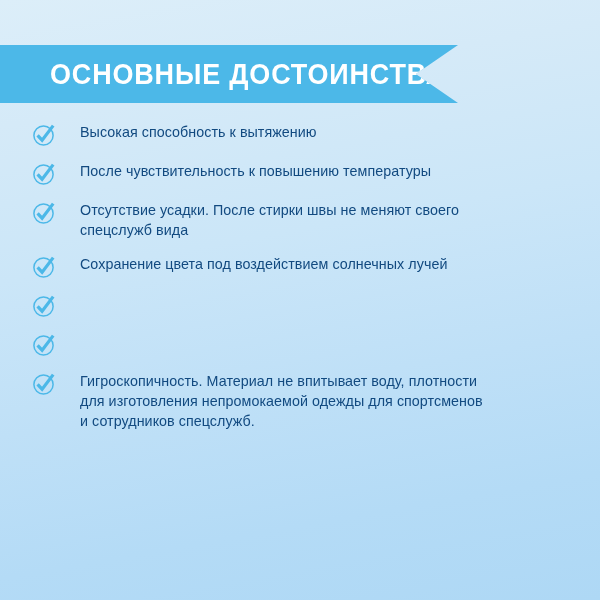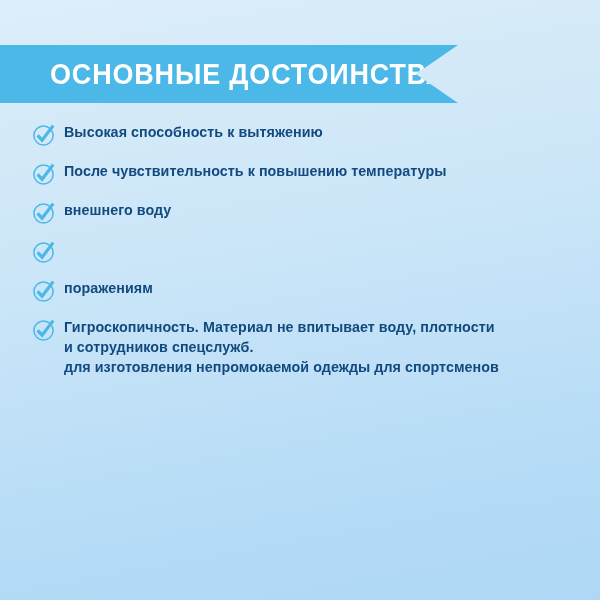--- a/index.html
+++ b/index.html
@@ -84,25 +84,26 @@
   .check-icon svg {
     display: block;
     width: 24px;
     height: 24px;
     overflow: visible;
   }
 
   .benefit-text {
     color: #124a80;
     font-size: 14.3px;
-    font-weight: bold;
+    font-weight: normal;
     line-height: 20px;
     letter-spacing: 0.05px;
     padding-top: 2px;
     max-width: 530px;
+    margin-left: 16px;
   }
   .benefit-text .ln {
     display: block;
     white-space: nowrap;
   }
 </style>
 </head>
 <body>
 
 <div id="page">
@@ -135,50 +136,61 @@
         </div>
       </div>
       <div class="benefit-row">
         <span class="check-icon">
           <svg viewBox="0 0 24 24">
             <circle cx="11.5" cy="12.5" r="9.6" fill="none" stroke="#4cb8e8" stroke-width="1.5"></circle>
             <path d="M5.6 12.4 L10.1 17.2 L21.2 2.6" fill="none" stroke="#4cb8e8" stroke-width="3.2" stroke-linecap="butt" stroke-linejoin="miter"></path>
           </svg>
         </span>
         <div class="benefit-text">
-          <span class="ln">внешнего воду</span>
+          <span class="ln">Отсутствие усадки. После стирки швы не меняют своего</span>
+          <span class="ln">спецслужб вида</span>
+        </div>
+      </div>
+      <div class="benefit-row">
+        <span class="check-icon">
+          <svg viewBox="0 0 24 24">
+            <circle cx="11.5" cy="12.5" r="9.6" fill="none" stroke="#4cb8e8" stroke-width="1.5"></circle>
+            <path d="M5.6 12.4 L10.1 17.2 L21.2 2.6" fill="none" stroke="#4cb8e8" stroke-width="3.2" stroke-linecap="butt" stroke-linejoin="miter"></path>
+          </svg>
+        </span>
+        <div class="benefit-text">
+          <span class="ln">Сохранение цвета под воздействием солнечных лучей</span>
         </div>
       </div>
       <div class="benefit-row">
         <span class="check-icon">
           <svg viewBox="0 0 24 24">
             <circle cx="11.5" cy="12.5" r="9.6" fill="none" stroke="#4cb8e8" stroke-width="1.5"></circle>
             <path d="M5.6 12.4 L10.1 17.2 L21.2 2.6" fill="none" stroke="#4cb8e8" stroke-width="3.2" stroke-linecap="butt" stroke-linejoin="miter"></path>
           </svg>
         </span>
       </div>
       <div class="benefit-row">
         <span class="check-icon">
           <svg viewBox="0 0 24 24">
             <circle cx="11.5" cy="12.5" r="9.6" fill="none" stroke="#4cb8e8" stroke-width="1.5"></circle>
             <path d="M5.6 12.4 L10.1 17.2 L21.2 2.6" fill="none" stroke="#4cb8e8" stroke-width="3.2" stroke-linecap="butt" stroke-linejoin="miter"></path>
           </svg>
         </span>
         <div class="benefit-text">
-          <span class="ln">поражениям</span>
         </div>
       </div>
       <div class="benefit-row">
         <span class="check-icon">
           <svg viewBox="0 0 24 24">
             <circle cx="11.5" cy="12.5" r="9.6" fill="none" stroke="#4cb8e8" stroke-width="1.5"></circle>
             <path d="M5.6 12.4 L10.1 17.2 L21.2 2.6" fill="none" stroke="#4cb8e8" stroke-width="3.2" stroke-linecap="butt" stroke-linejoin="miter"></path>
           </svg>
         </span>
         <div class="benefit-text">
           <span class="ln">Гигроскопичность. Материал не впитывает воду, плотности</span>
+          <span class="ln">для изготовления непромокаемой одежды для спортсменов</span>
           <span class="ln">и сотрудников спецслужб.</span>
-          <span class="ln">для изготовления непромокаемой одежды для спортсменов</span>
         </div>
       </div>
     </div>
 
 </div>
 
 </body></html>

